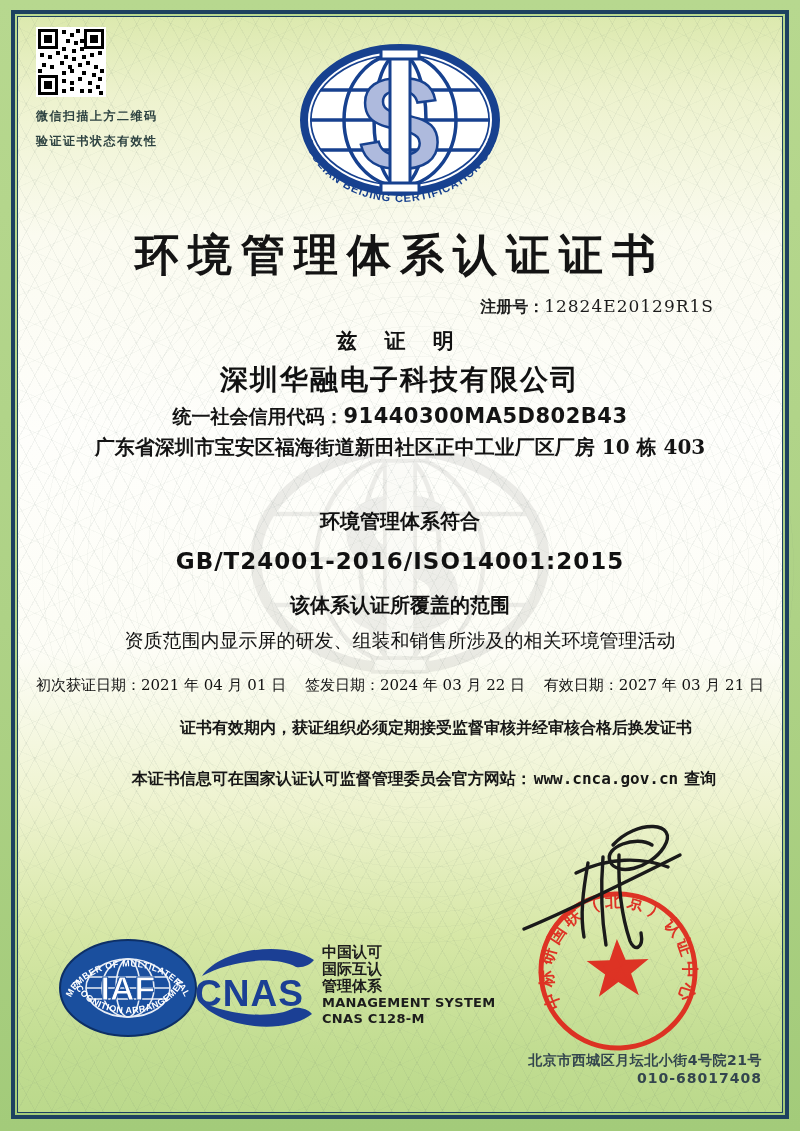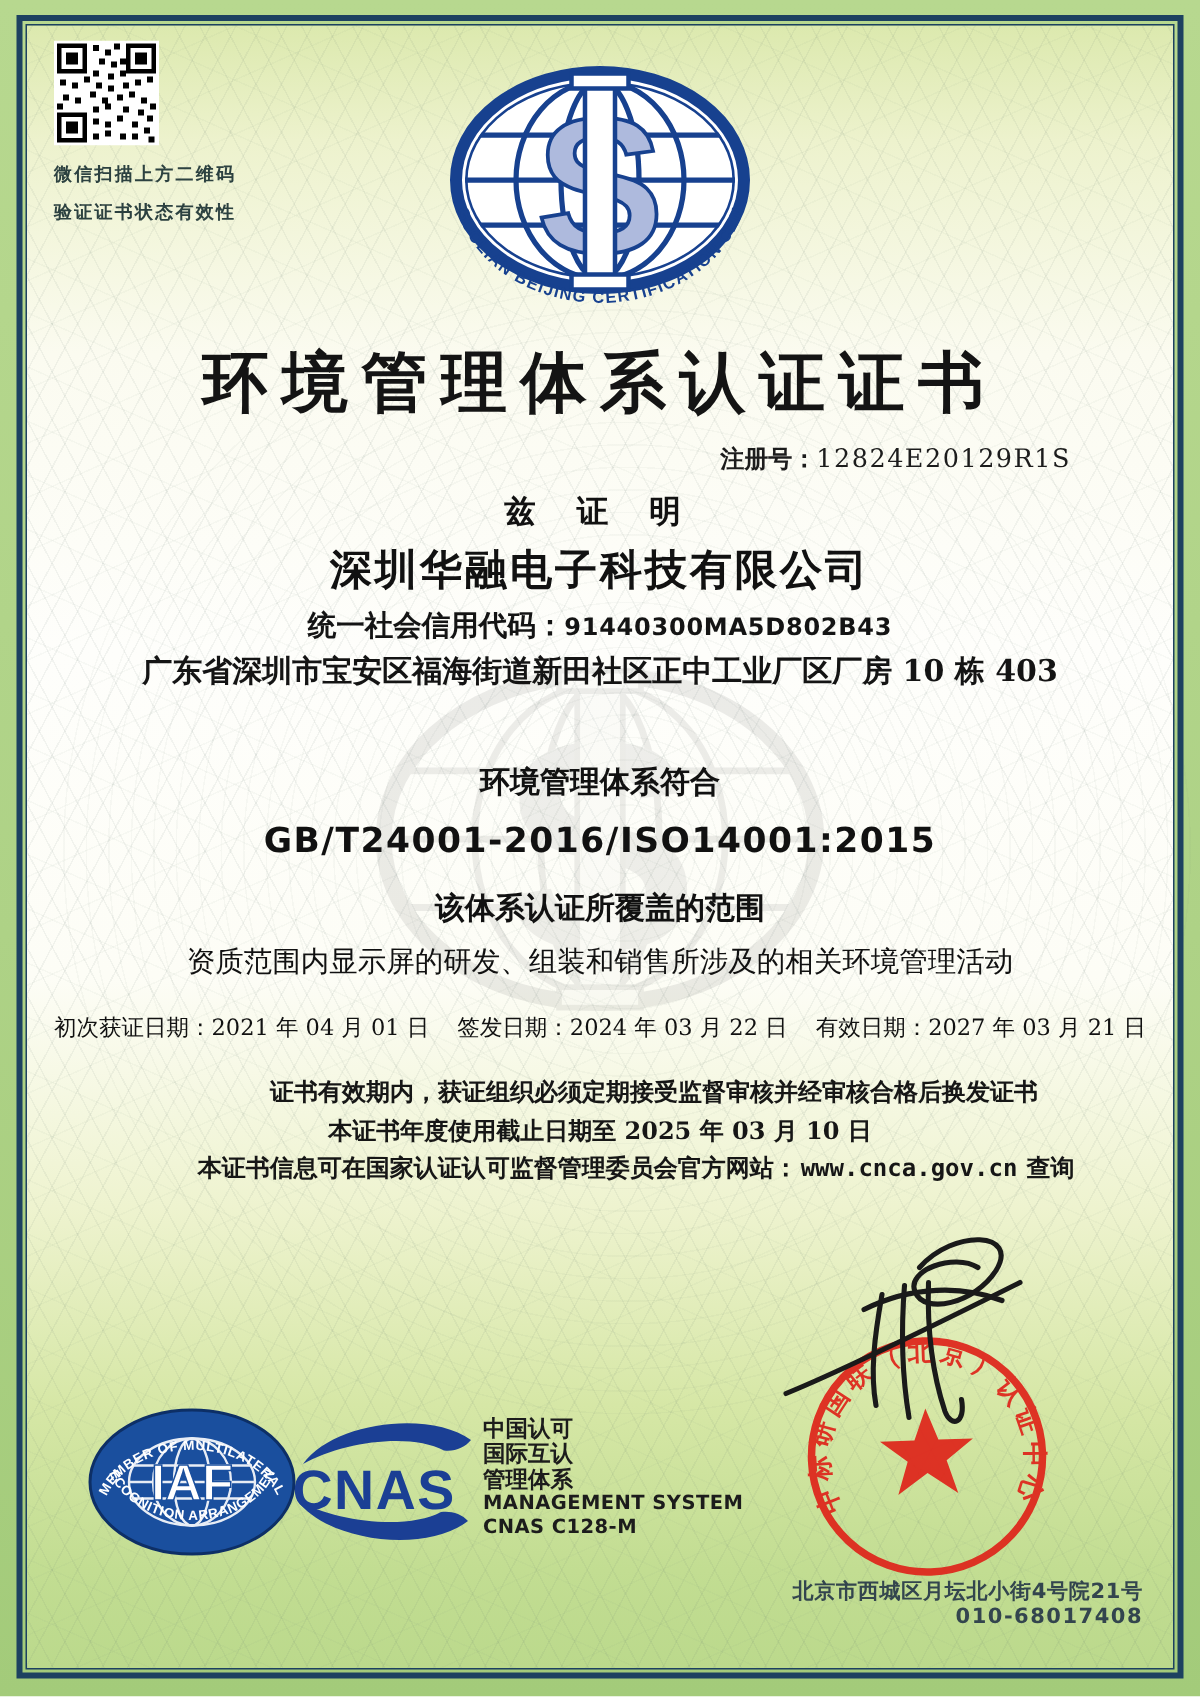--- a/index.html
+++ b/index.html
@@ -25,21 +25,21 @@
   
   .qr-caption{font-size:12px;font-weight:bold;color:#2c4140;letter-spacing:1.5px;font-family:"DejaVu Serif",serif;}
   .title{top:226px;font-size:44px;font-weight:900;letter-spacing:9px;color:#141414;}
   .regline{top:296px;left:0;width:714px;text-align:right;color:#1c1c1c;}
   .regline .lab{font-size:16px;font-weight:bold;}
   .regline .num{font-size:17px;font-family:"DejaVu Serif",serif;letter-spacing:1px;}
   .certify{top:327px;font-size:21px;font-weight:bold;letter-spacing:10px;color:#111;}
   .company{top:361px;font-size:28px;font-weight:bold;letter-spacing:2px;color:#111;}
   .credit{top:404px;color:#141414;}
   .credit .lab{font-size:19px;font-weight:bold;font-family:"DejaVu Serif",serif;}
-  .credit .code{font-size:16px;font-weight:900;letter-spacing:.5px;}
+  .credit .code{font-size:21px;font-weight:900;letter-spacing:.5px;}
   .caddr{top:434px;font-size:20px;font-weight:bold;font-family:"DejaVu Serif",serif;color:#141414;}
   .sysline{top:508px;font-size:20px;font-weight:bold;color:#111;}
   .standard{top:548px;font-size:23px;font-weight:900;letter-spacing:1px;color:#111;}
   .scopehead{top:592px;font-size:20px;font-weight:bold;color:#111;}
   .scope{top:628px;font-size:19px;font-weight:normal;color:#111;}
   .dates{top:676px;left:0;width:100%;display:flex;justify-content:space-between;box-sizing:border-box;
          padding:0 36px;font-family:"DejaVu Serif",serif;font-size:15px;color:#111;font-weight:500;}
   .note{font-family:"DejaVu Serif",serif;font-weight:bold;color:#161616;}
   .note1{top:718px;font-size:16px;padding-left:36px;}
   .note2{top:744px;font-size:16px;}
@@ -151,21 +151,20 @@
       </div>
       <div>
         <span>签发日期：</span><span>2024 年 03 月 22 日</span>
       </div>
       <div>
         <span>有效日期：</span><span>2027 年 03 月 21 日</span>
       </div>
     </div>
 
     <div class="abs ctr note note1">证书有效期内，获证组织必须定期接受监督审核并经审核合格后换发证书</div>
-    <div class="abs ctr note note2">本证书年度使用截止日期至 2025 年 03 月 10 日</div>
     <div class="abs ctr note note3">
       <span>本证书信息可在国家认证认可监督管理委员会官方网站：</span><span class="url">www.cnca.gov.cn</span><span>查询</span>
     </div>
 
     <svg class="abs" style="left:56px;top:936px;" width="144" height="104" viewBox="0 0 144 104">
       <defs>
         <path id="iaftop" d="M 14,64 A 60,45 0 0 1 130,64" fill="none"></path>
         <path id="iafbot" d="M 16,44 A 58,45 0 0 0 128,44" fill="none"></path>
       </defs>
       <ellipse cx="72" cy="52" rx="68" ry="48" fill="#1a4f9e" stroke="#0d2f66" stroke-width="2"></ellipse>

